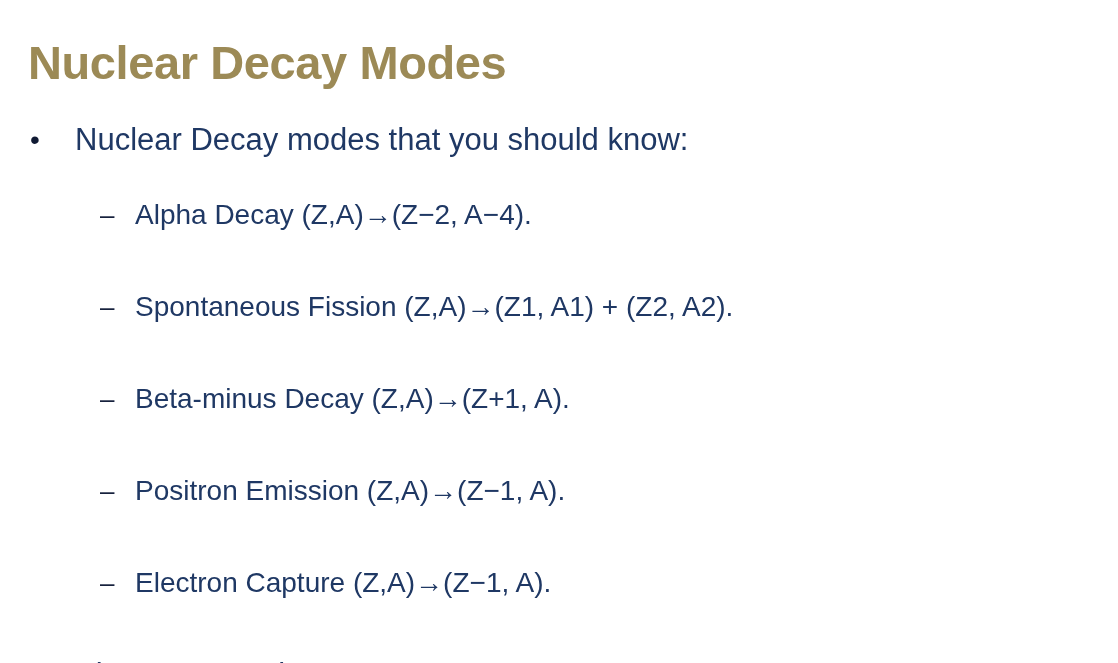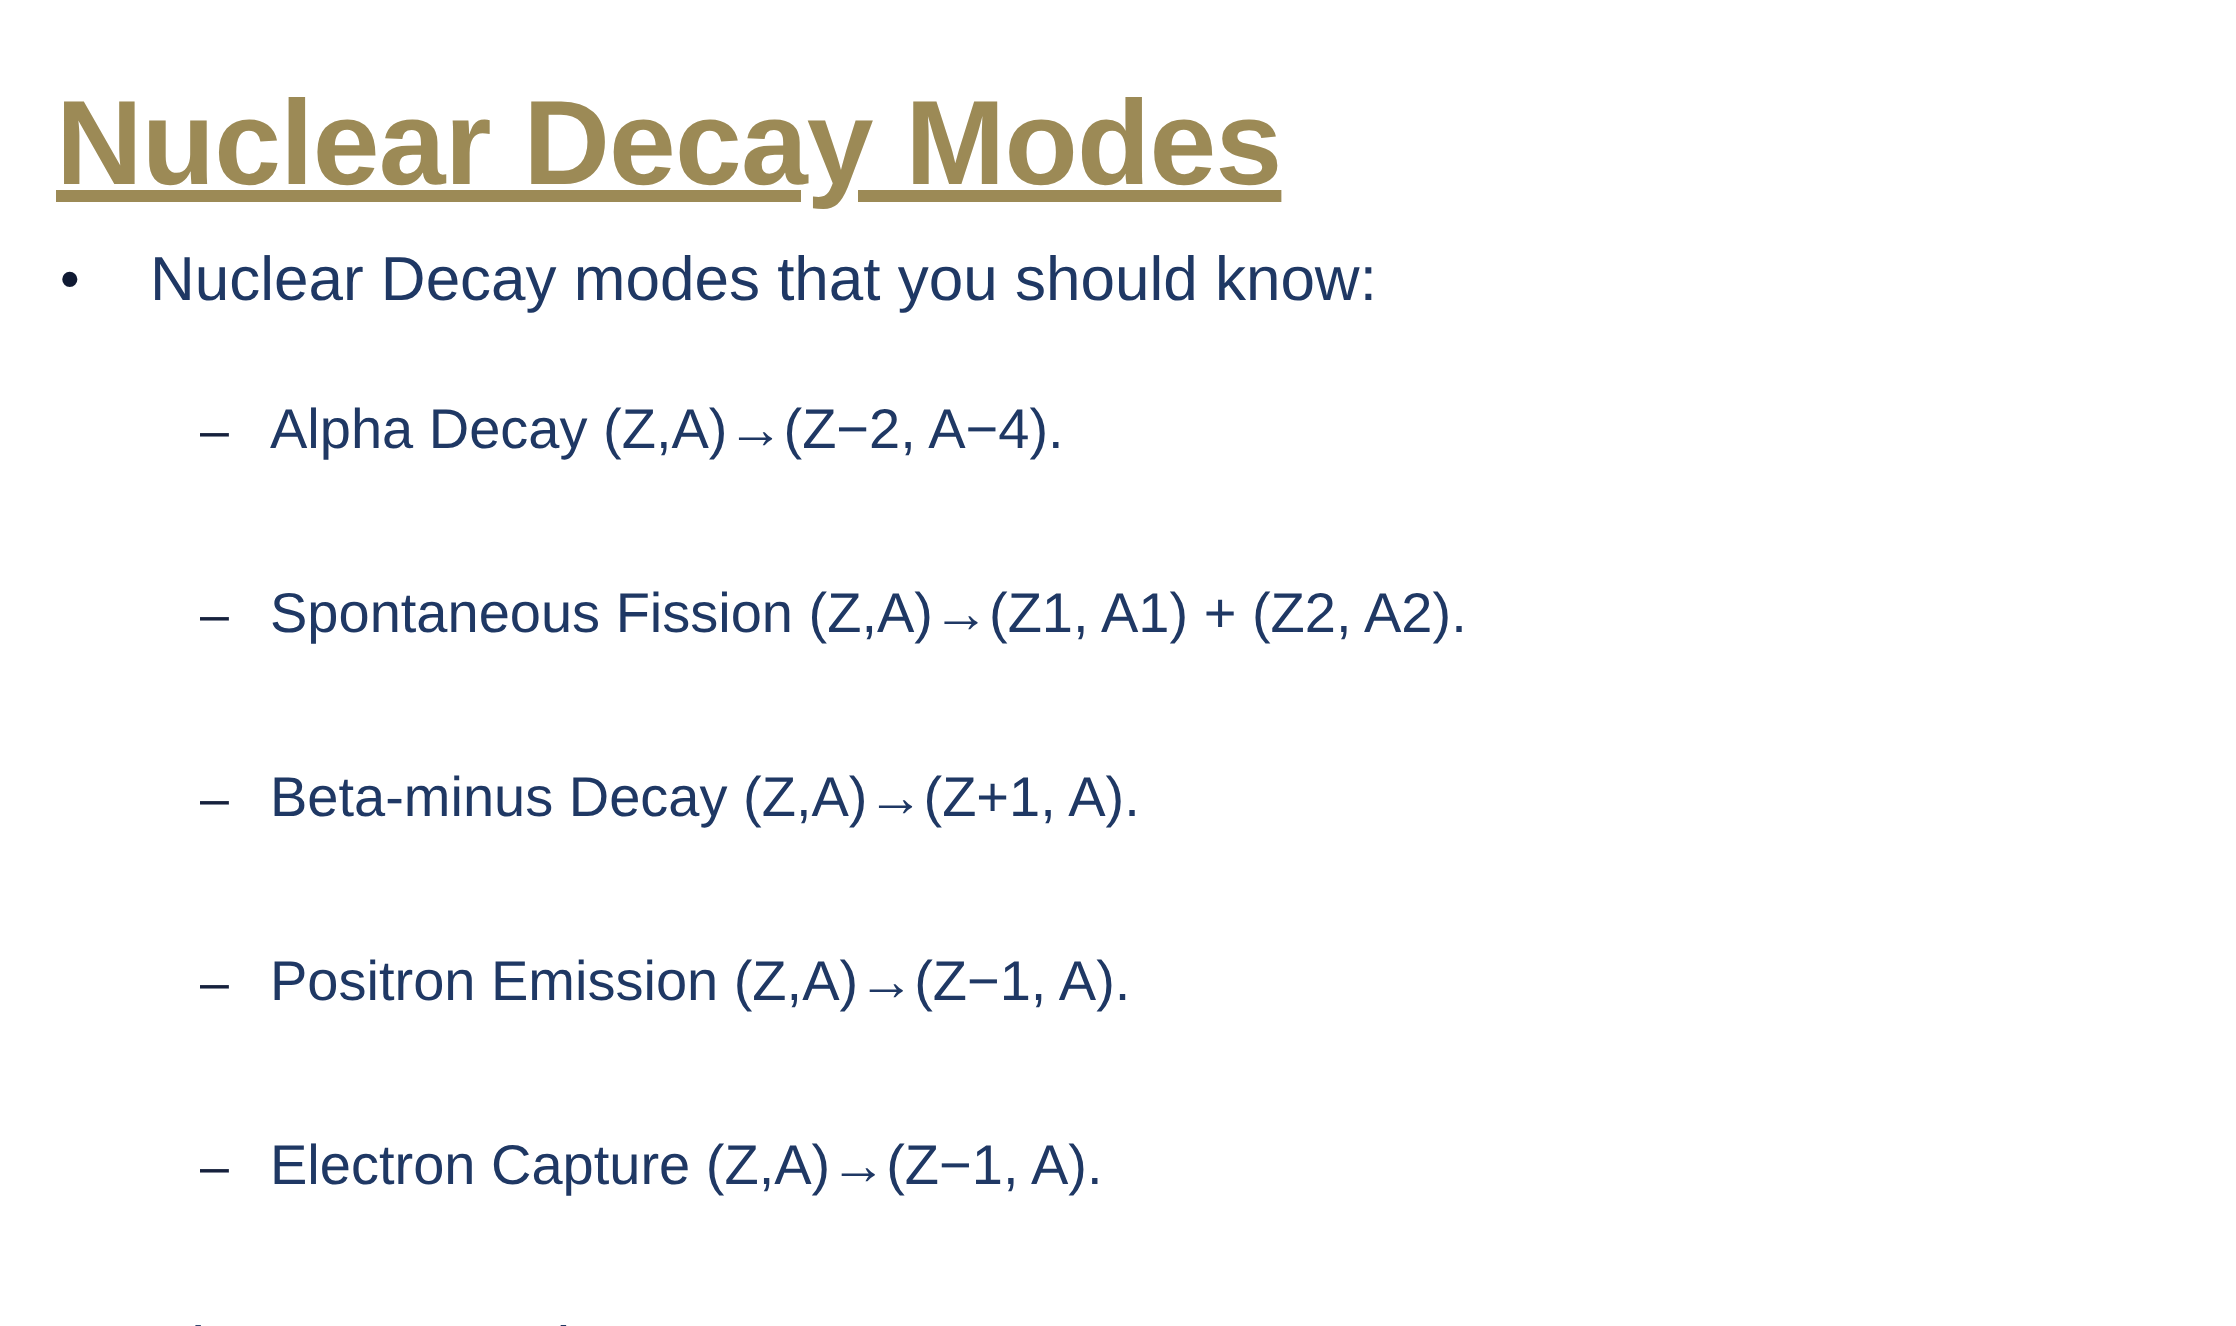--- a/index.html
+++ b/index.html
@@ -21,27 +21,26 @@
     height: 663px;
     background: #ffffff;
     box-sizing: border-box;
   }
 
   
   .slide-title {
     position: absolute;
     left: 28px;
     top: 2px;
-    font-size: 60px;
+    font-size: 47px;
     font-weight: bold;
     letter-spacing: -0.4px;
     color: #9c8a56;
     line-height: 60px;
     white-space: nowrap;
-    text-decoration: underline;
   }
 
   
   .body-list {
     position: absolute;
     left: 0;
     top: 118px;
     width: 1118px;
   }
 

